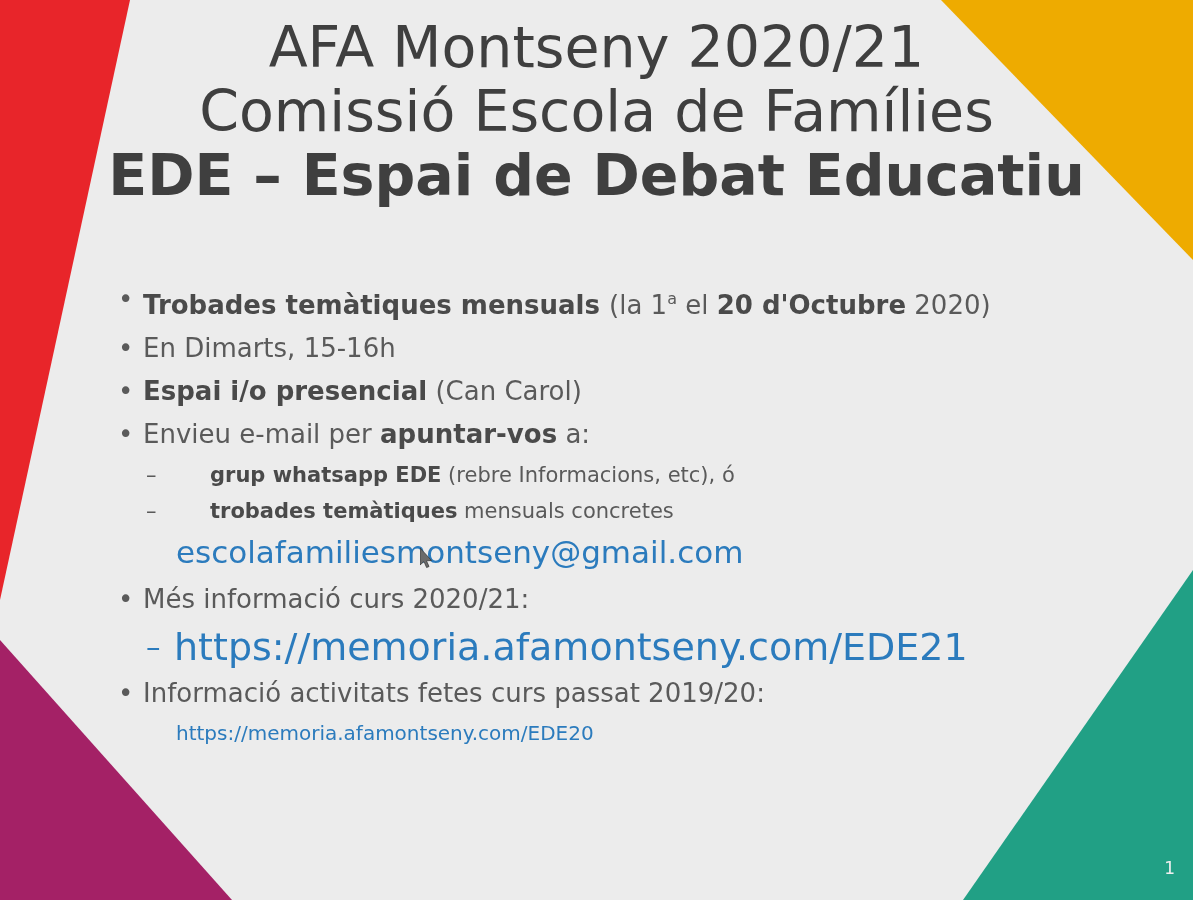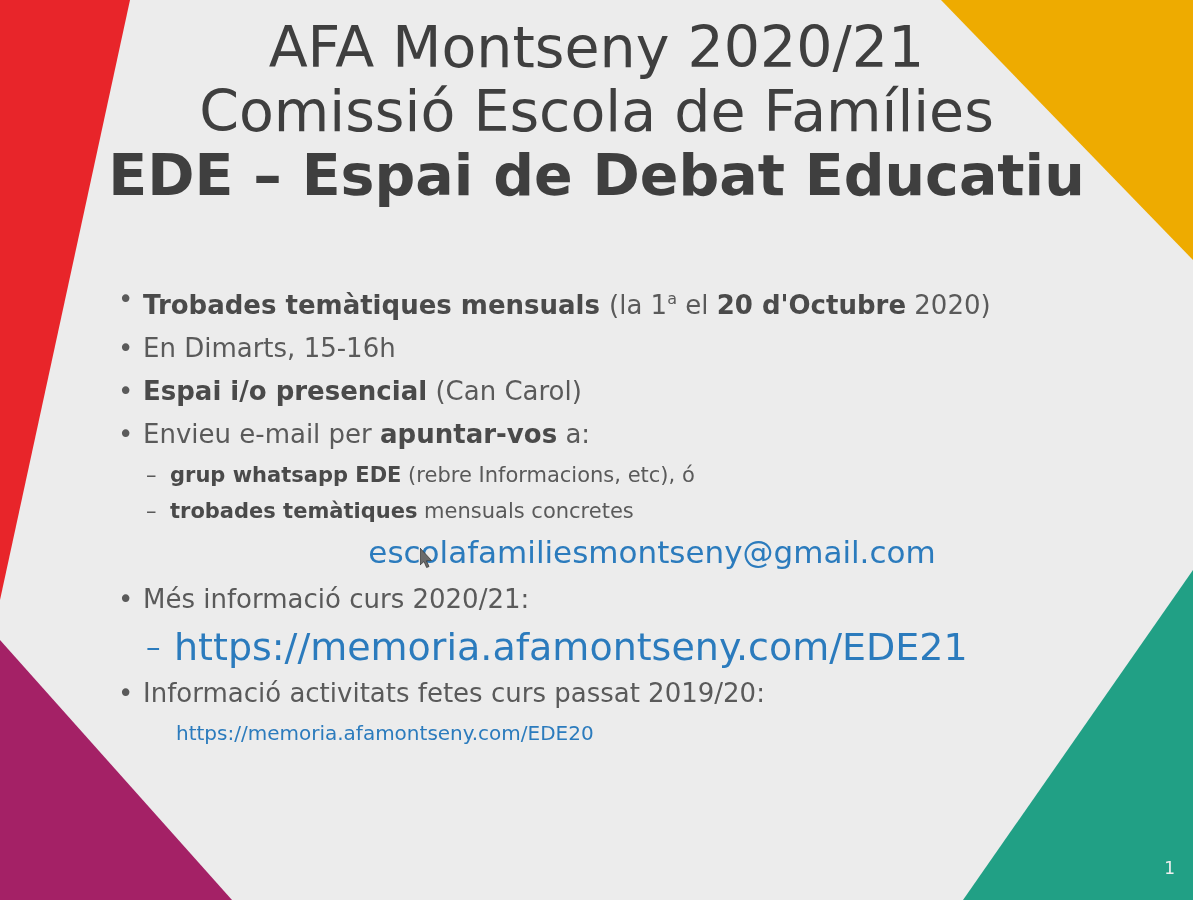--- a/index.html
+++ b/index.html
@@ -118,30 +118,29 @@
     flex: 0 0 24px;
     font-size: 21px;
     line-height: 28px;
     color: #5a5a5a;
   }
   .sub-text {
     font-size: 21px;
     line-height: 28px;
     color: #5a5a5a;
   }
-  .sub-text b { color: #4a4a4a; }
+  .sub-text b { color: #4a4a4a; margin-left: 40px; }
 
   .link-mail {
     margin-left: 58px;
     margin-top: 6px;
     margin-bottom: 12px;
     font-size: 31px;
     line-height: 38px;
     color: #2b7bbd;
-    text-align: center;
   }
 
   .link-row {
     display: flex;
     align-items: flex-start;
     margin-left: 28px;
     margin-top: 9px;
     margin-bottom: 9px;
   }
   .link-row .sub-mark {

